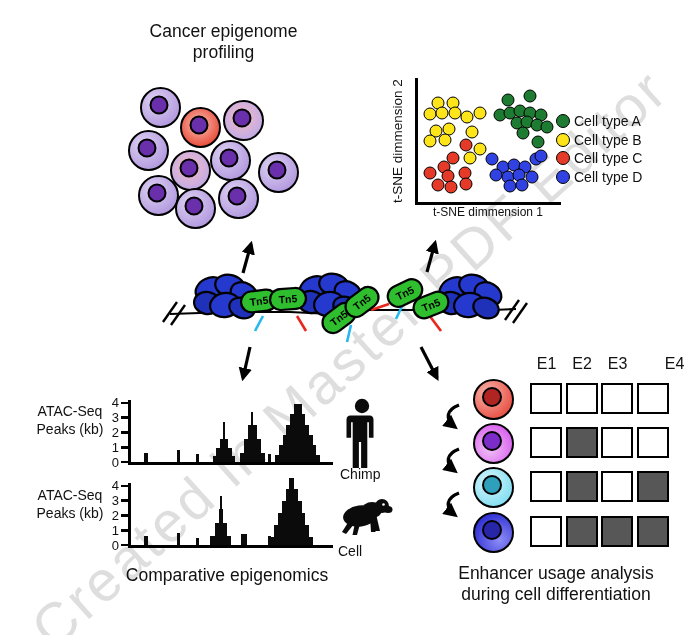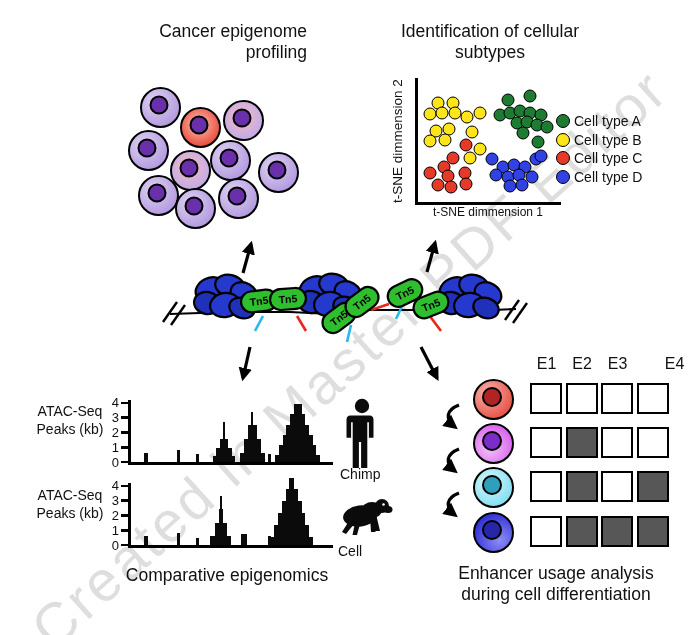--- a/index.html
+++ b/index.html
@@ -38,21 +38,21 @@
   .ehead{position:absolute;width:33px;text-align:center;font-size:16px;}
   svg{position:absolute;left:0;top:0;}
 </style>
 </head>
 <body>
 
 <div class="canvas">
 
   <div class="watermark">Created in Master PDF Editor</div>
 
-  <div class="abs panel-title pre" style="left:92px;top:21px;width:215px;text-align:right;">Cancer epigenome
+  <div class="abs panel-title pre" style="left:116px;top:21px;width:215px;">Cancer epigenome
 profiling</div>
   <div class="abs" id="cancer-cells" style="left:0;top:0;">
       <div class="cell" style="left: 139.5px; top: 86.5px; width: 41px; height: 41px; background: radial-gradient(circle at 36% 34%, rgb(222, 210, 242), rgb(180, 156, 224) 74%);">
         <div class="nucleus" style="width: 19px; height: 19px; background: rgb(106, 48, 171);"></div>
       </div>
       <div class="cell" style="left: 179.5px; top: 106.5px; width: 41px; height: 41px; background: radial-gradient(circle at 46% 42%, rgb(249, 195, 186), rgb(233, 79, 60) 74%);">
         <div class="nucleus" style="width: 19px; height: 19px; background: rgb(106, 48, 171);"></div>
       </div>
       <div class="cell" style="left: 222.5px; top: 99.5px; width: 41px; height: 41px; background: radial-gradient(circle at 46% 42%, rgb(246, 188, 194), rgb(194, 171, 230) 74%);">
         <div class="nucleus" style="width: 19px; height: 19px; background: rgb(106, 48, 171);"></div>
@@ -73,22 +73,20 @@
         <div class="nucleus" style="width: 19px; height: 19px; background: rgb(106, 48, 171);"></div>
       </div>
       <div class="cell" style="left: 174.5px; top: 187.5px; width: 41px; height: 41px; background: radial-gradient(circle at 36% 34%, rgb(222, 210, 242), rgb(180, 156, 224) 74%);">
         <div class="nucleus" style="width: 19px; height: 19px; background: rgb(106, 48, 171);"></div>
       </div>
       <div class="cell" style="left: 217.5px; top: 177.5px; width: 41px; height: 41px; background: radial-gradient(circle at 36% 34%, rgb(222, 210, 242), rgb(180, 156, 224) 74%);">
         <div class="nucleus" style="width: 19px; height: 19px; background: rgb(106, 48, 171);"></div>
       </div>
     </div>
 
-  <div class="abs panel-title pre" style="left:370px;top:21px;width:240px;">Identification of cellular
-subtypes</div>
   <div id="tsne-plot">
       <div class="dot" style="left: 62.9%; top: 17.7%; background: rgb(29, 124, 49);"></div>
       <div class="dot" style="left: 78.3%; top: 14.5%; background: rgb(29, 124, 49);"></div>
       <div class="dot" style="left: 57.3%; top: 29.8%; background: rgb(29, 124, 49);"></div>
       <div class="dot" style="left: 64.3%; top: 28.2%; background: rgb(29, 124, 49);"></div>
       <div class="dot" style="left: 71.3%; top: 26.6%; background: rgb(29, 124, 49);"></div>
       <div class="dot" style="left: 78.3%; top: 28.2%; background: rgb(29, 124, 49);"></div>
       <div class="dot" style="left: 86%; top: 29.8%; background: rgb(29, 124, 49);"></div>
       <div class="dot" style="left: 69.2%; top: 36.3%; background: rgb(29, 124, 49);"></div>
       <div class="dot" style="left: 76.2%; top: 35.5%; background: rgb(29, 124, 49);"></div>

